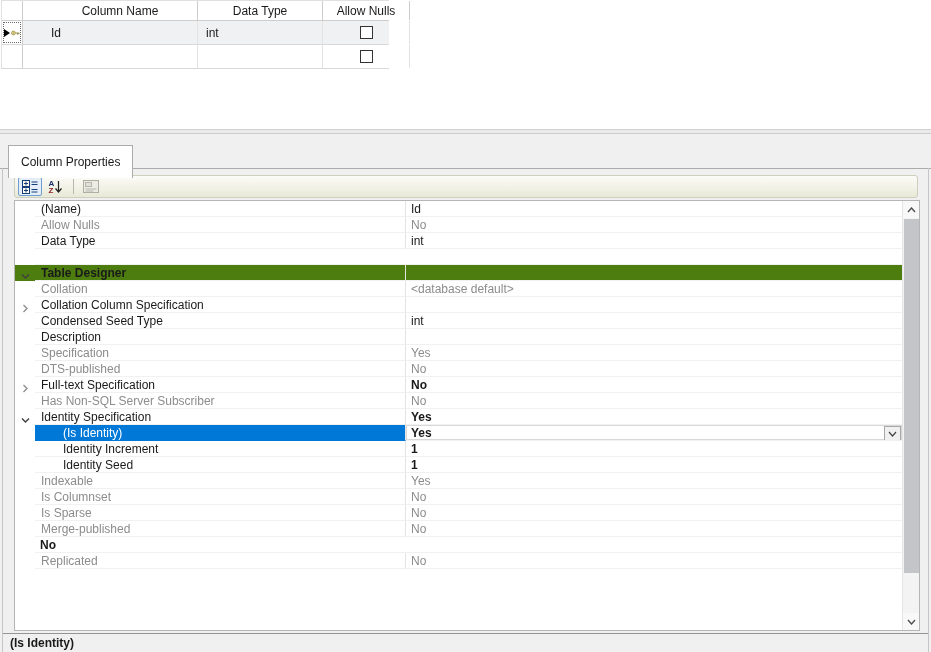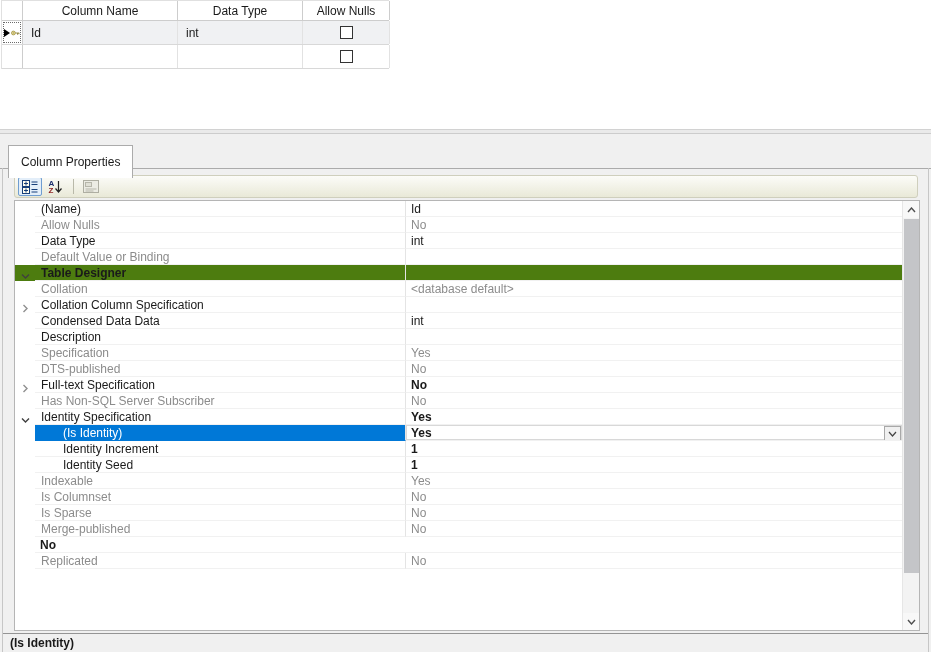--- a/index.html
+++ b/index.html
@@ -6,21 +6,21 @@
   body{
     width:931px;height:652px;position:relative;overflow:hidden;
     background:#ffffff;color:#1a1a1a;
     font-family:"Liberation Sans",sans-serif;font-size:12px;
   }
   
   .top-grid{position:absolute;left:1px;top:0;width:388px;border-top:1px solid #e0e0e0;border-left:1px solid #e0e0e0;box-sizing:border-box;background:#fff;}
   .tg-header{display:flex;height:19px;border-bottom:1px solid #cdcdcd;}
   .tg-hcell{box-sizing:border-box;border-right:1px solid #cdcdcd;display:flex;align-items:center;justify-content:center;color:#1a1a1a;background:#fff;}
   .w-sel{width:21px;flex:none;}
-  .w-c1{width:155px;flex:none;}
+  .w-c1{width:155px;flex:none;margin-left:20px;}
   .w-c2{width:125px;flex:none;}
   .w-c3{width:87px;flex:none;}
   .tg-row{display:flex;height:23px;border-bottom:1px solid #d8d8d8;}
   .tg-row.current{background:#f0f1f3;}
   .tg-cell{box-sizing:border-box;border-right:1px solid #e2e2e2;display:flex;align-items:center;padding-left:8px;}
   .tg-selcell{box-sizing:border-box;border-right:1px solid #cdcdcd;background:#fff;position:relative;padding:0;}
   .sel-focus{position:absolute;left:1px;top:1px;right:1px;bottom:1px;border:1px dotted #6b6b6b;display:flex;align-items:center;justify-content:center;gap:1px;}
   .row-tri{width:0;height:0;border-top:4px solid transparent;border-bottom:4px solid transparent;border-left:6px solid #000;flex:none;}
   .checkbox{width:13px;height:13px;border:1px solid #333;background:#fff;box-sizing:border-box;}
   .tg-cell.center{justify-content:center;padding-left:0;}
@@ -168,21 +168,20 @@
         </div>
         <div class="prow normal">
           <div class="gutter"></div>
           <div class="pname">Data Type</div>
           <div class="pvalue">
             <span>int</span>
           </div>
         </div>
         <div class="prow disabled">
           <div class="gutter"></div>
-          <div class="pname">Default Value or Binding</div>
           <div class="pvalue">
             <span></span>
           </div>
         </div>
         <div class="prow category">
           <div class="gutter">
             <span class="chev"><svg width="9" height="9" viewBox="0 0 9 9">
                 <polyline points="1,2.5 4.5,6 8,2.5" fill="none" stroke="currentColor" stroke-width="1.4"></polyline>
               </svg></span>
           </div>
@@ -204,21 +203,21 @@
                 <polyline points="2.5,1 6,4.5 2.5,8" fill="none" stroke="currentColor" stroke-width="1.4"></polyline>
               </svg></span>
           </div>
           <div class="pname">Collation Column Specification</div>
           <div class="pvalue">
             <span></span>
           </div>
         </div>
         <div class="prow normal">
           <div class="gutter"></div>
-          <div class="pname">Condensed Data Data</div>
+          <div class="pname">Condensed Seed Type</div>
           <div class="pvalue">
             <span>int</span>
           </div>
         </div>
         <div class="prow normal">
           <div class="gutter"></div>
           <div class="pname">Description</div>
           <div class="pvalue">
             <span></span>
           </div>

